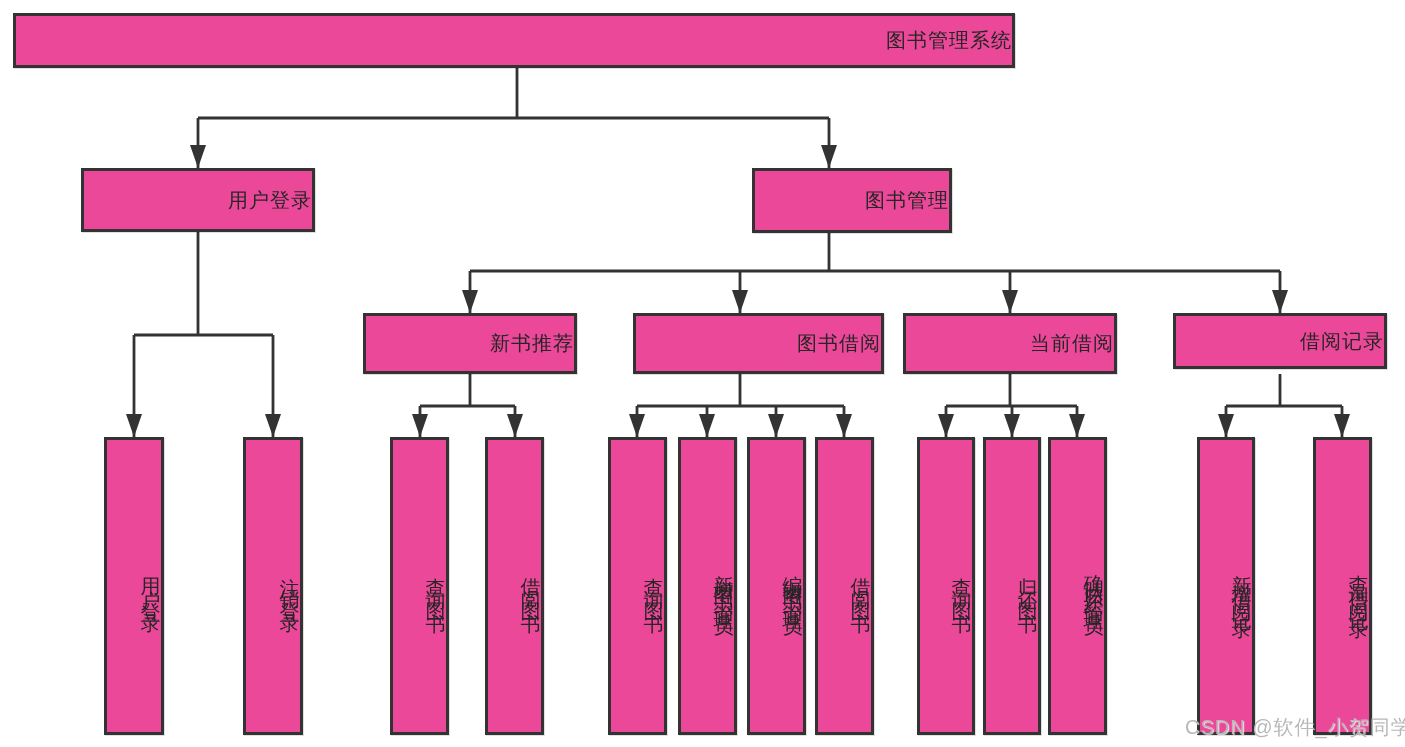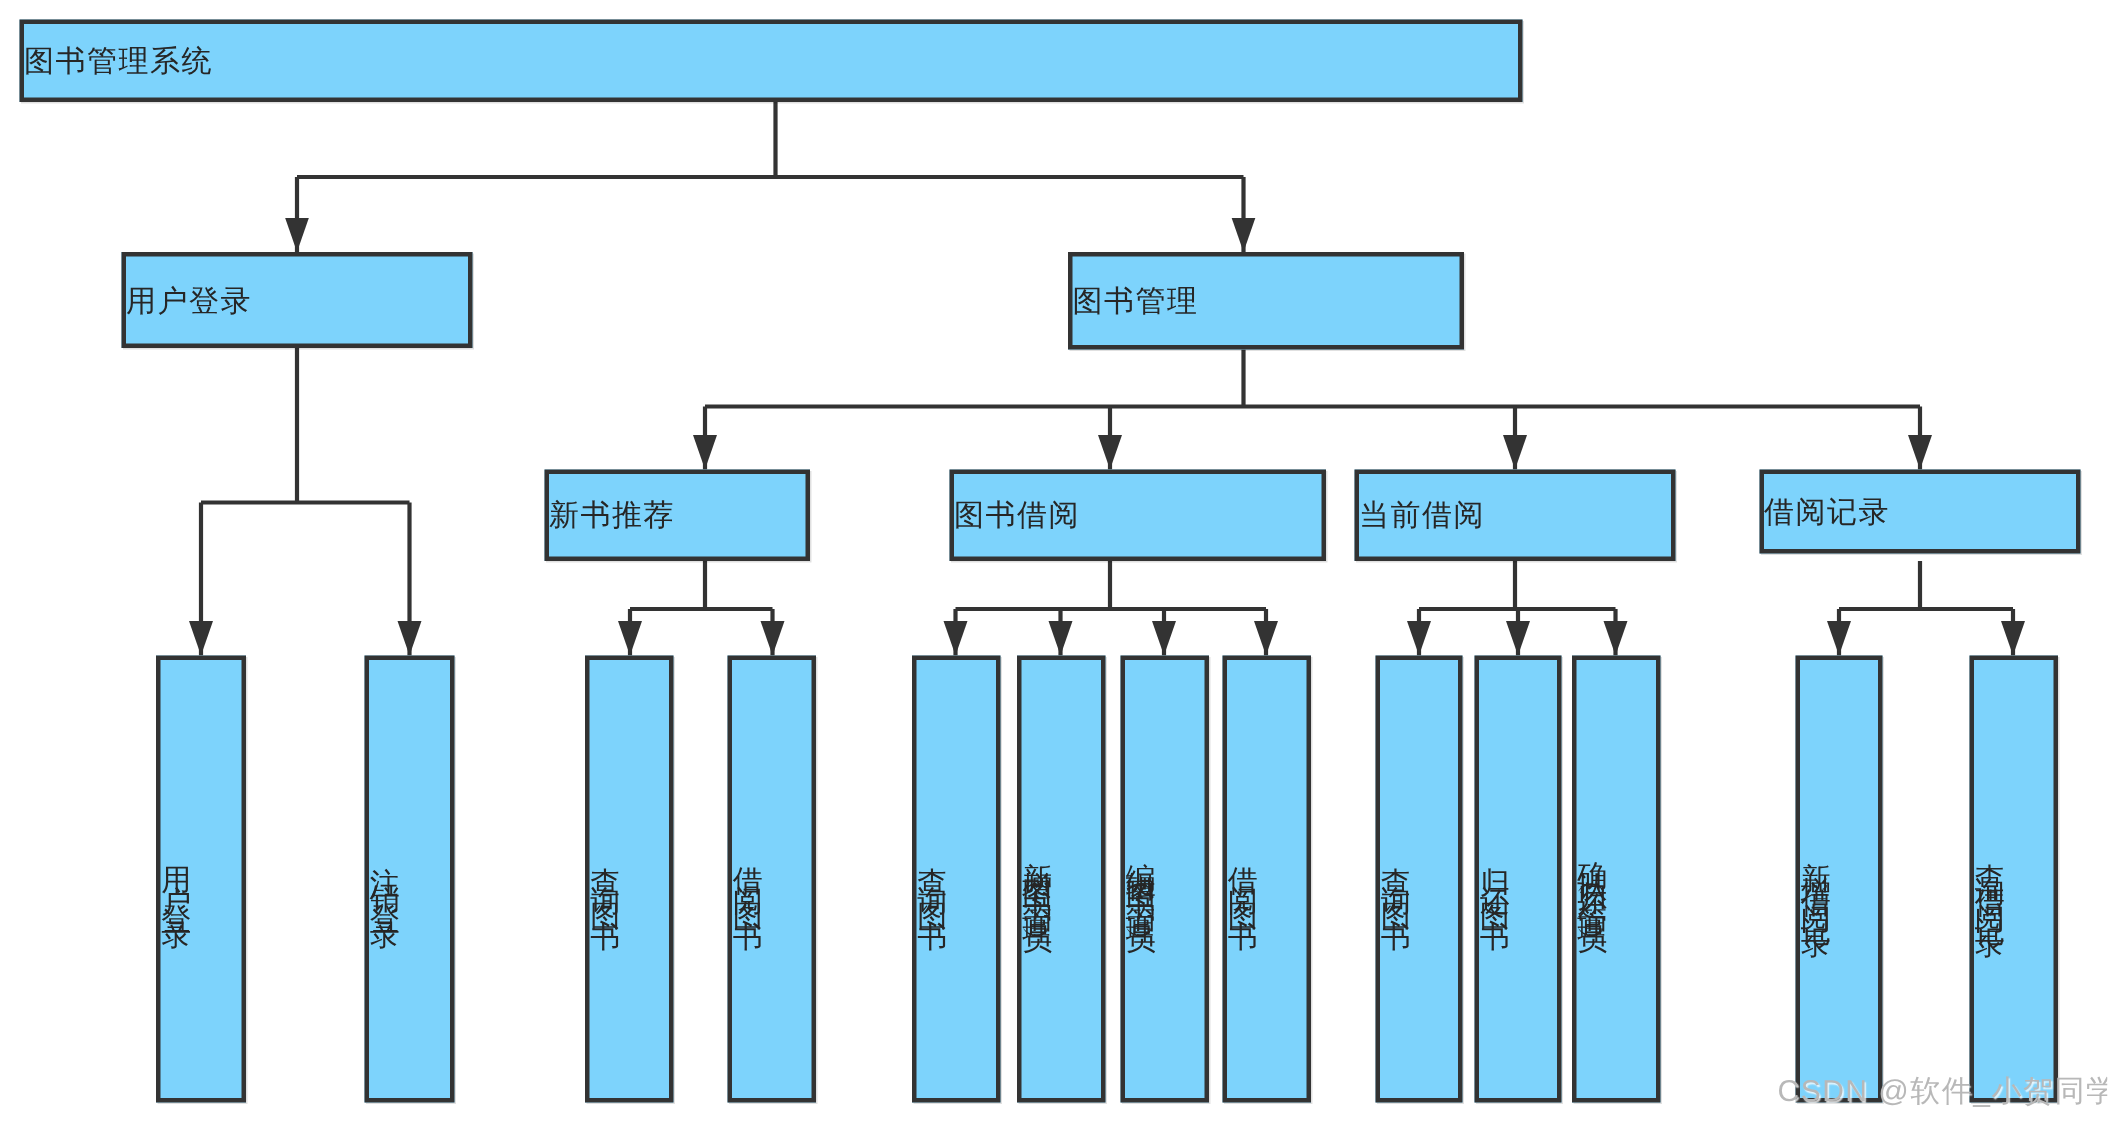--- a/index.html
+++ b/index.html
@@ -17,24 +17,24 @@
     font-family:"Liberation Sans","DejaVu Sans",sans-serif;
     color:var(--text);
   }
   #connectors{position:absolute;left:0;top:0;width:1405px;height:747px;}
   #connectors .connector{stroke:var(--line);stroke-width:2.8;fill:none;}
   #connectors .arrowhead{fill:var(--line);stroke:none;}
   .box{
     position:absolute;
     box-sizing:border-box;
     border:3px solid var(--line);
-    background:#7dd3fc;
+    background:#ec4899;
     display:flex;
     align-items:center;
-    justify-content:flex-start;
+    justify-content:flex-end;
     box-shadow:1px 1px 0 rgba(0,0,0,0.12);
   }
   .box .hlabel{
     font-size:20px;
     letter-spacing:1px;
     color:var(--text);
     white-space:nowrap;
   }
   .leaf{top:437px;height:298px;}
   .vtext{
@@ -101,25 +101,25 @@
     </g>
   </svg>
 
   <div class="box" style="left:13px;top:13px;width:1002px;height:55px">
     <span class="hlabel">图书管理系统</span>
   </div>
 
   <div class="box" style="left:81px;top:168px;width:234px;height:64px">
     <span class="hlabel">用户登录</span>
   </div>
-  <div class="box" style="left:712px;top:168px;width:264px;height:65px">
+  <div class="box" style="left:752px;top:168px;width:200px;height:65px">
     <span class="hlabel">图书管理</span>
   </div>
 
-  <div class="box" style="left:363px;top:313px;width:177px;height:61px">
+  <div class="box" style="left:363px;top:313px;width:214px;height:61px">
     <span class="hlabel">新书推荐</span>
   </div>
   <div class="box" style="left:633px;top:313px;width:251px;height:61px">
     <span class="hlabel">图书借阅</span>
   </div>
   <div class="box" style="left:903px;top:313px;width:214px;height:61px">
     <span class="hlabel">当前借阅</span>
   </div>
   <div class="box" style="left:1173px;top:313px;width:214px;height:56px">
     <span class="hlabel">借阅记录</span>

